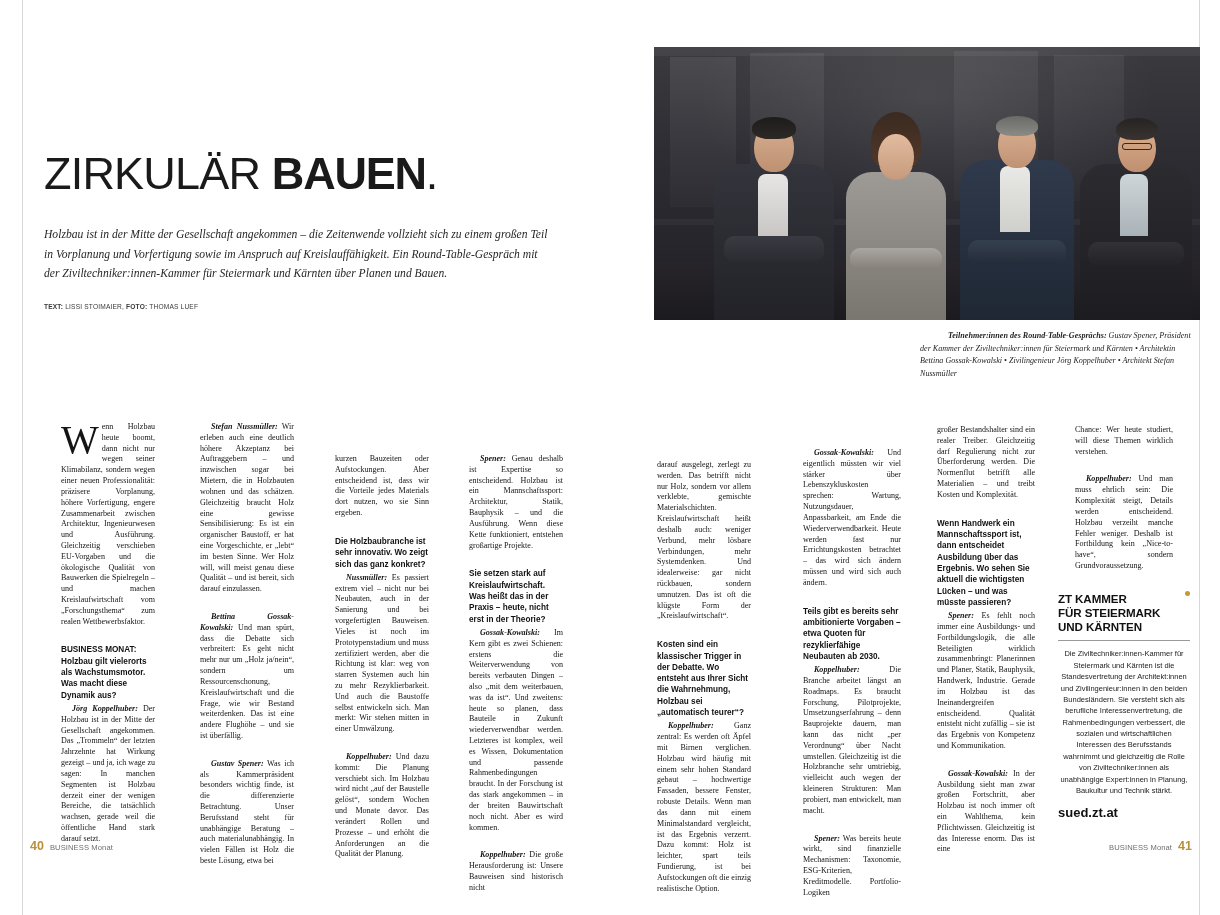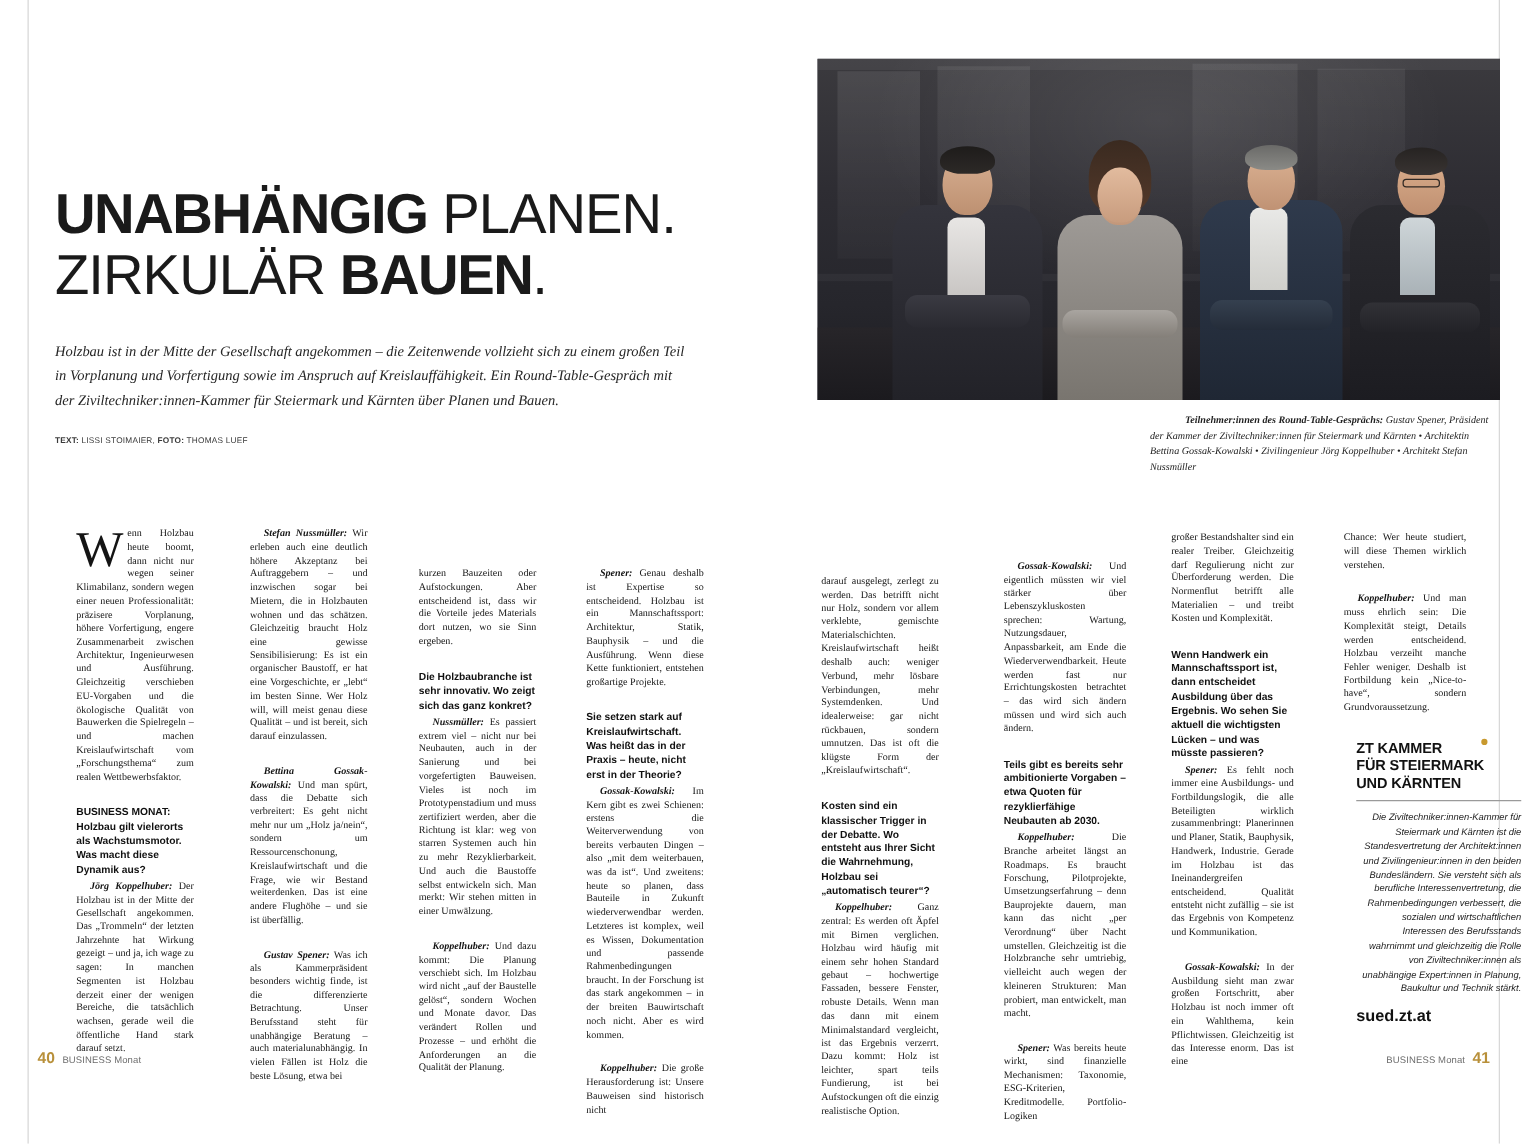--- a/index.html
+++ b/index.html
@@ -169,42 +169,40 @@
     vertical-align: middle;
     margin-left: 4px;
   }
   .endline { text-align: right; margin-top: 1px; }
 
   
   .infobox {
     position: absolute;
     left: 1058px; top: 592px;
     width: 132px;
-    margin-left: 27px;
   }
   .infobox h3 {
     font-family: "Liberation Sans", sans-serif;
     font-weight: 700;
     font-size: 11.6px;
     line-height: 1.19;
     letter-spacing: -0.1px;
     color: #111;
   }
   .infobox .rule {
     width: 100%; height: 1px;
     background: #9a9a9a;
     margin: 7px 0 7px 0;
   }
   .infobox p {
     font-family: "Liberation Sans", sans-serif;
     font-size: 7.5px;
     line-height: 1.52;
     color: #1c1c1c;
-    text-align: right;
-    font-style: italic;
+    text-align: center;
   }
   .infobox .url {
     font-family: "Liberation Sans", sans-serif;
     font-weight: 700;
     font-size: 13px;
     color: #111;
     margin-top: 9px;
   }
 
   
@@ -230,23 +228,20 @@
 </style>
 </head>
 <body>
 
 <div class="spread">
 
   <div class="trim-left"></div>
   <div class="trim-right"></div>
 
   <div class="headline-block">
-    <div class="headline">
-      <span class="b">UNABHÄNGIG</span><span> PLANEN.</span>
-    </div>
     <div class="headline headline-line2">
       <span>ZIRKULÄR </span><span class="b">BAUEN</span><span>.</span>
     </div>
     <div class="standfirst">Holzbau ist in der Mitte der Gesellschaft angekommen – die Zeitenwende vollzieht sich zu einem großen Teil in Vorplanung und Vorfertigung sowie im Anspruch auf Kreislauffähigkeit. Ein Round-Table-Gespräch mit der Ziviltechniker:innen-Kammer für Steiermark und Kärnten über Planen und Bauen.</div>
     <div class="byline">
       <b>TEXT:</b><span> LISSI STOIMAIER, </span><b>FOTO:</b><span> THOMAS LUEF</span>
     </div>
   </div>
 
   <div class="photo-wrap">

